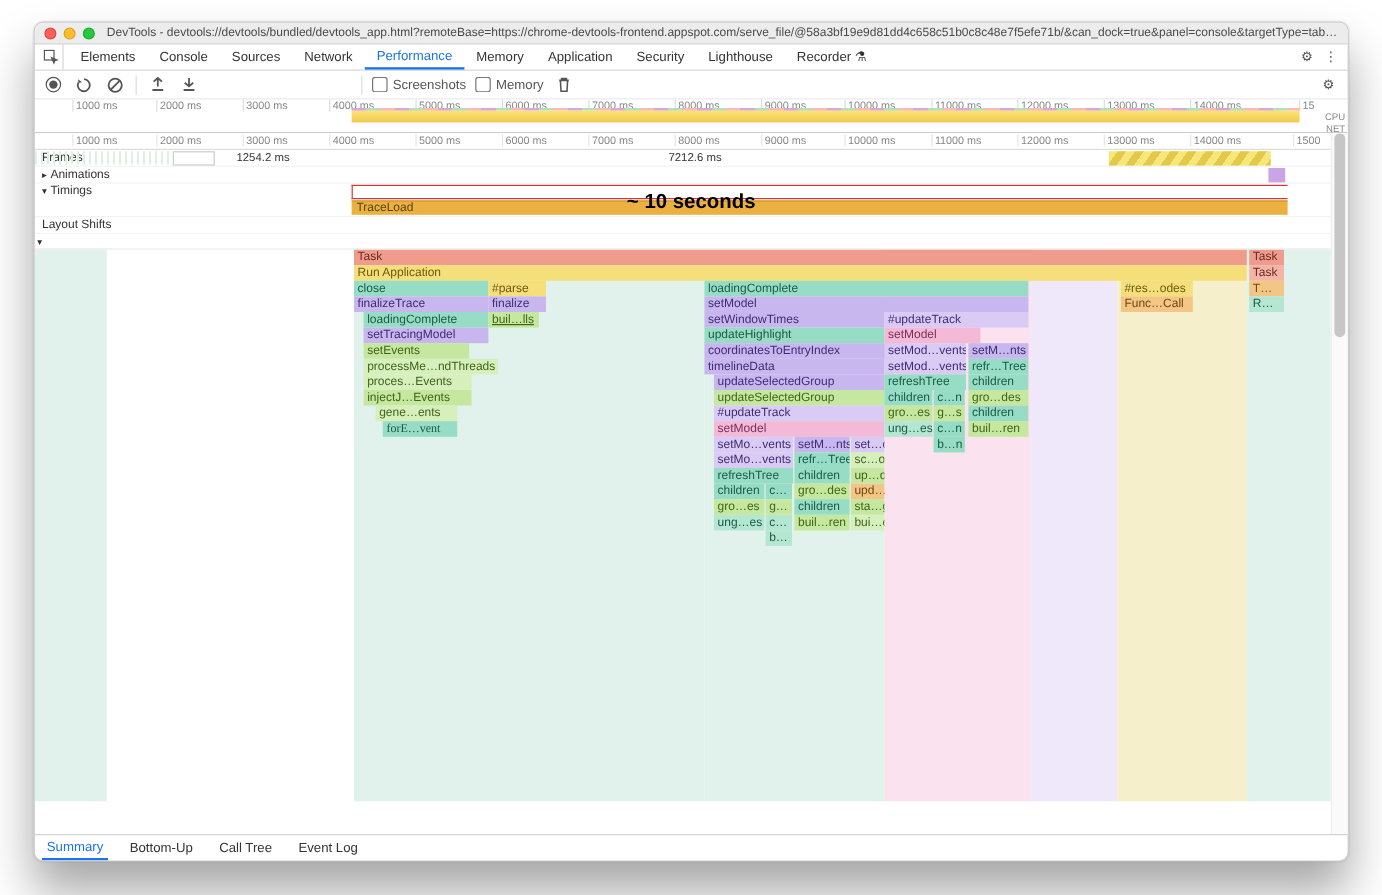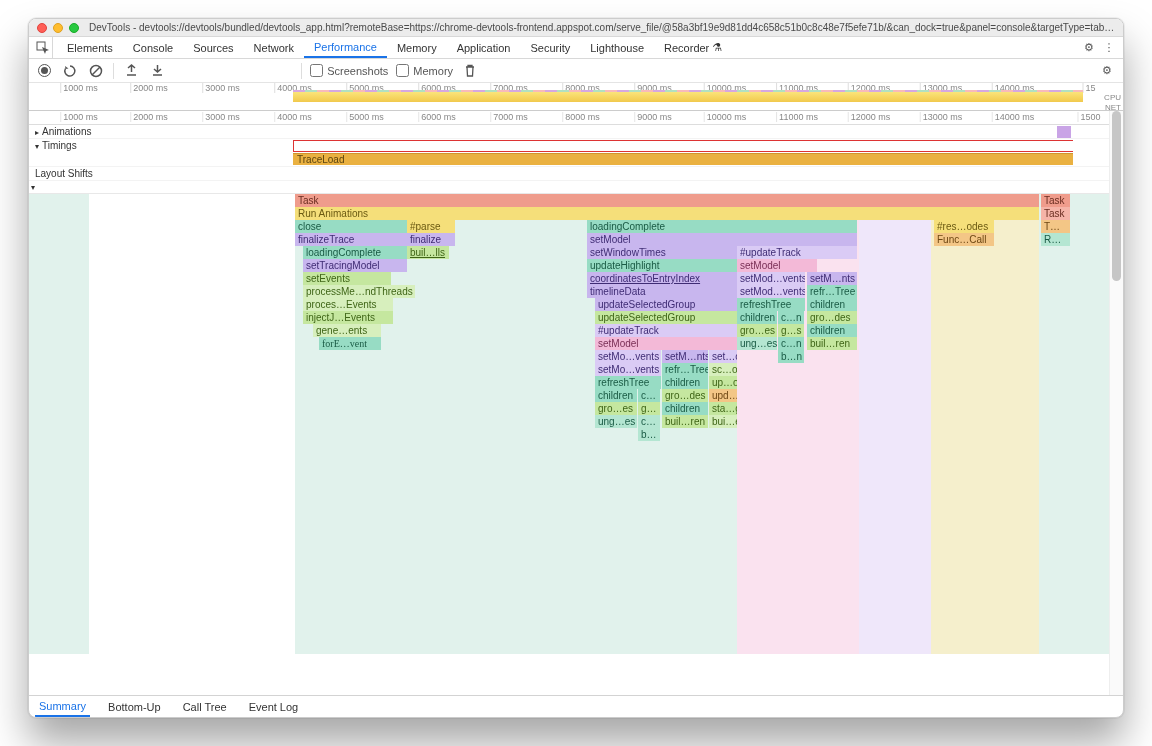--- a/index.html
+++ b/index.html
@@ -351,36 +351,47 @@
         <span class="tick" style="left:552px">8000 ms</span>
         <span class="tick" style="left:624px">9000 ms</span>
         <span class="tick" style="left:696px">10000 ms</span>
         <span class="tick" style="left:768px">11000 ms</span>
         <span class="tick" style="left:840px">12000 ms</span>
         <span class="tick" style="left:912px">13000 ms</span>
         <span class="tick" style="left:984px">14000 ms</span>
         <span class="tick" style="left:1060px">1500</span>
       </div>
 
+      <div class="track">
+        <span class="label">Frames</span>
+        <div class="body frames-body">
+          <div class="micro" style="left:0;width:115px;"></div>
+          <div class="bar" style="left:115px;width:35px;"></div>
+          <span style="position:absolute;left:168px;top:1px;font-size:9.5px;color:#333;">1254.2 ms</span>
+          <span style="position:absolute;left:528px;top:1px;font-size:9.5px;color:#333;">7212.6 ms</span>
+          <div class="hatch" style="left:895px; width:135px;"></div>
+        </div>
+      </div>
 
       <div class="track">
         <span class="label caret">Animations</span>
         <div class="body">
             <div style="position:absolute;left:1028px;width:14px;top:1px;height:12px;background:#c9a4e6;"></div>
           </div>
       </div>
 
       <div class="track timings-track">
         <span class="label caret-open" style="align-self:flex-start;margin-top:1px;">Timings</span>
         <div class="body">
           <div class="timings-box" style="left:264px; right:36px;"></div>
           <div class="traceload" style="left:264px; right:36px;">TraceLoad</div>
         </div>
       </div>
 
+      <div class="annot" style="left:0; right:0; text-align:center; top:47px;">~ 10 seconds</div>
 
       <div class="track">
         <span class="label">Layout Shifts</span>
       </div>
 
       <div class="main-hdr">
         <span class="caret">▾</span>
       </div>
 
       <div class="flame-area">
@@ -392,21 +403,21 @@
           <div class="col bg-pink" style="left:708px;width:122px;"></div>
           <div class="col bg-purple" style="left:830px;width:72px;"></div>
           <div class="col bg-yellow" style="left:902px;width:108px;"></div>
           <div class="col bg-teal" style="left:1010px;width:70px;"></div>
         </div>
         <div class="flame">
 
           <div class="fl c-red-dk" style="top:0;left:266px;width:744px;">Task</div>
           <div class="fl c-red-dk" style="top:0;left:1012px;width:29px;">Task</div>
 
-          <div class="fl c-yellow" style="top:13px;left:266px;width:744px;">Run Animations</div>
+          <div class="fl c-yellow" style="top:13px;left:266px;width:744px;">Run Application</div>
           <div class="fl c-red" style="top:13px;left:1012px;width:29px;">Task</div>
 
           <div class="fl c-teal" style="top:26px;left:266px;width:112px;">close</div>
           <div class="fl c-yellow" style="top:26px;left:378px;width:48px;">#parse</div>
           <div class="fl c-teal" style="top:26px;left:558px;width:270px;">loadingComplete</div>
           <div class="fl c-yellow" style="top:26px;left:905px;width:60px;">#res…odes</div>
           <div class="fl c-orange" style="top:26px;left:1012px;width:29px;">T…</div>
 
           <div class="fl c-purple" style="top:39px;left:266px;width:112px;">finalizeTrace</div>
           <div class="fl c-purple" style="top:39px;left:378px;width:48px;">finalize</div>
@@ -417,21 +428,21 @@
           <div class="fl c-teal" style="top:52px;left:274px;width:104px;">loadingComplete</div>
           <div class="fl c-green" style="top:52px;left:378px;width:42px;text-decoration:underline;">buil…lls</div>
           <div class="fl c-purple" style="top:52px;left:558px;width:150px;">setWindowTimes</div>
           <div class="fl c-purple2" style="top:52px;left:708px;width:120px;">#updateTrack</div>
 
           <div class="fl c-purple" style="top:65px;left:274px;width:104px;">setTracingModel</div>
           <div class="fl c-teal" style="top:65px;left:558px;width:150px;">updateHighlight</div>
           <div class="fl c-pink" style="top:65px;left:708px;width:80px;">setModel</div>
 
           <div class="fl c-green" style="top:78px;left:274px;width:88px;">setEvents</div>
-          <div class="fl c-purple" style="top:78px;left:558px;width:166px;text-decoration:underline;">coordinatesToEntryIndex</div>
+          <div class="fl c-purple" style="top:78px;left:558px;width:166px;">coordinatesToEntryIndex</div>
           <div class="fl c-purple2" style="top:78px;left:708px;width:68px;">setMod…vents</div>
           <div class="fl c-purple" style="top:78px;left:778px;width:50px;">setM…nts</div>
 
           <div class="fl c-green2" style="top:91px;left:274px;width:112px;">processMe…ndThreads</div>
           <div class="fl c-purple" style="top:91px;left:558px;width:150px;">timelineData</div>
           <div class="fl c-purple2" style="top:91px;left:708px;width:68px;">setMod…vents</div>
           <div class="fl c-teal" style="top:91px;left:778px;width:50px;">refr…Tree</div>
 
           <div class="fl c-green2" style="top:104px;left:274px;width:90px;">proces…Events</div>
           <div class="fl c-purple" style="top:104px;left:566px;width:142px;">updateSelectedGroup</div>

